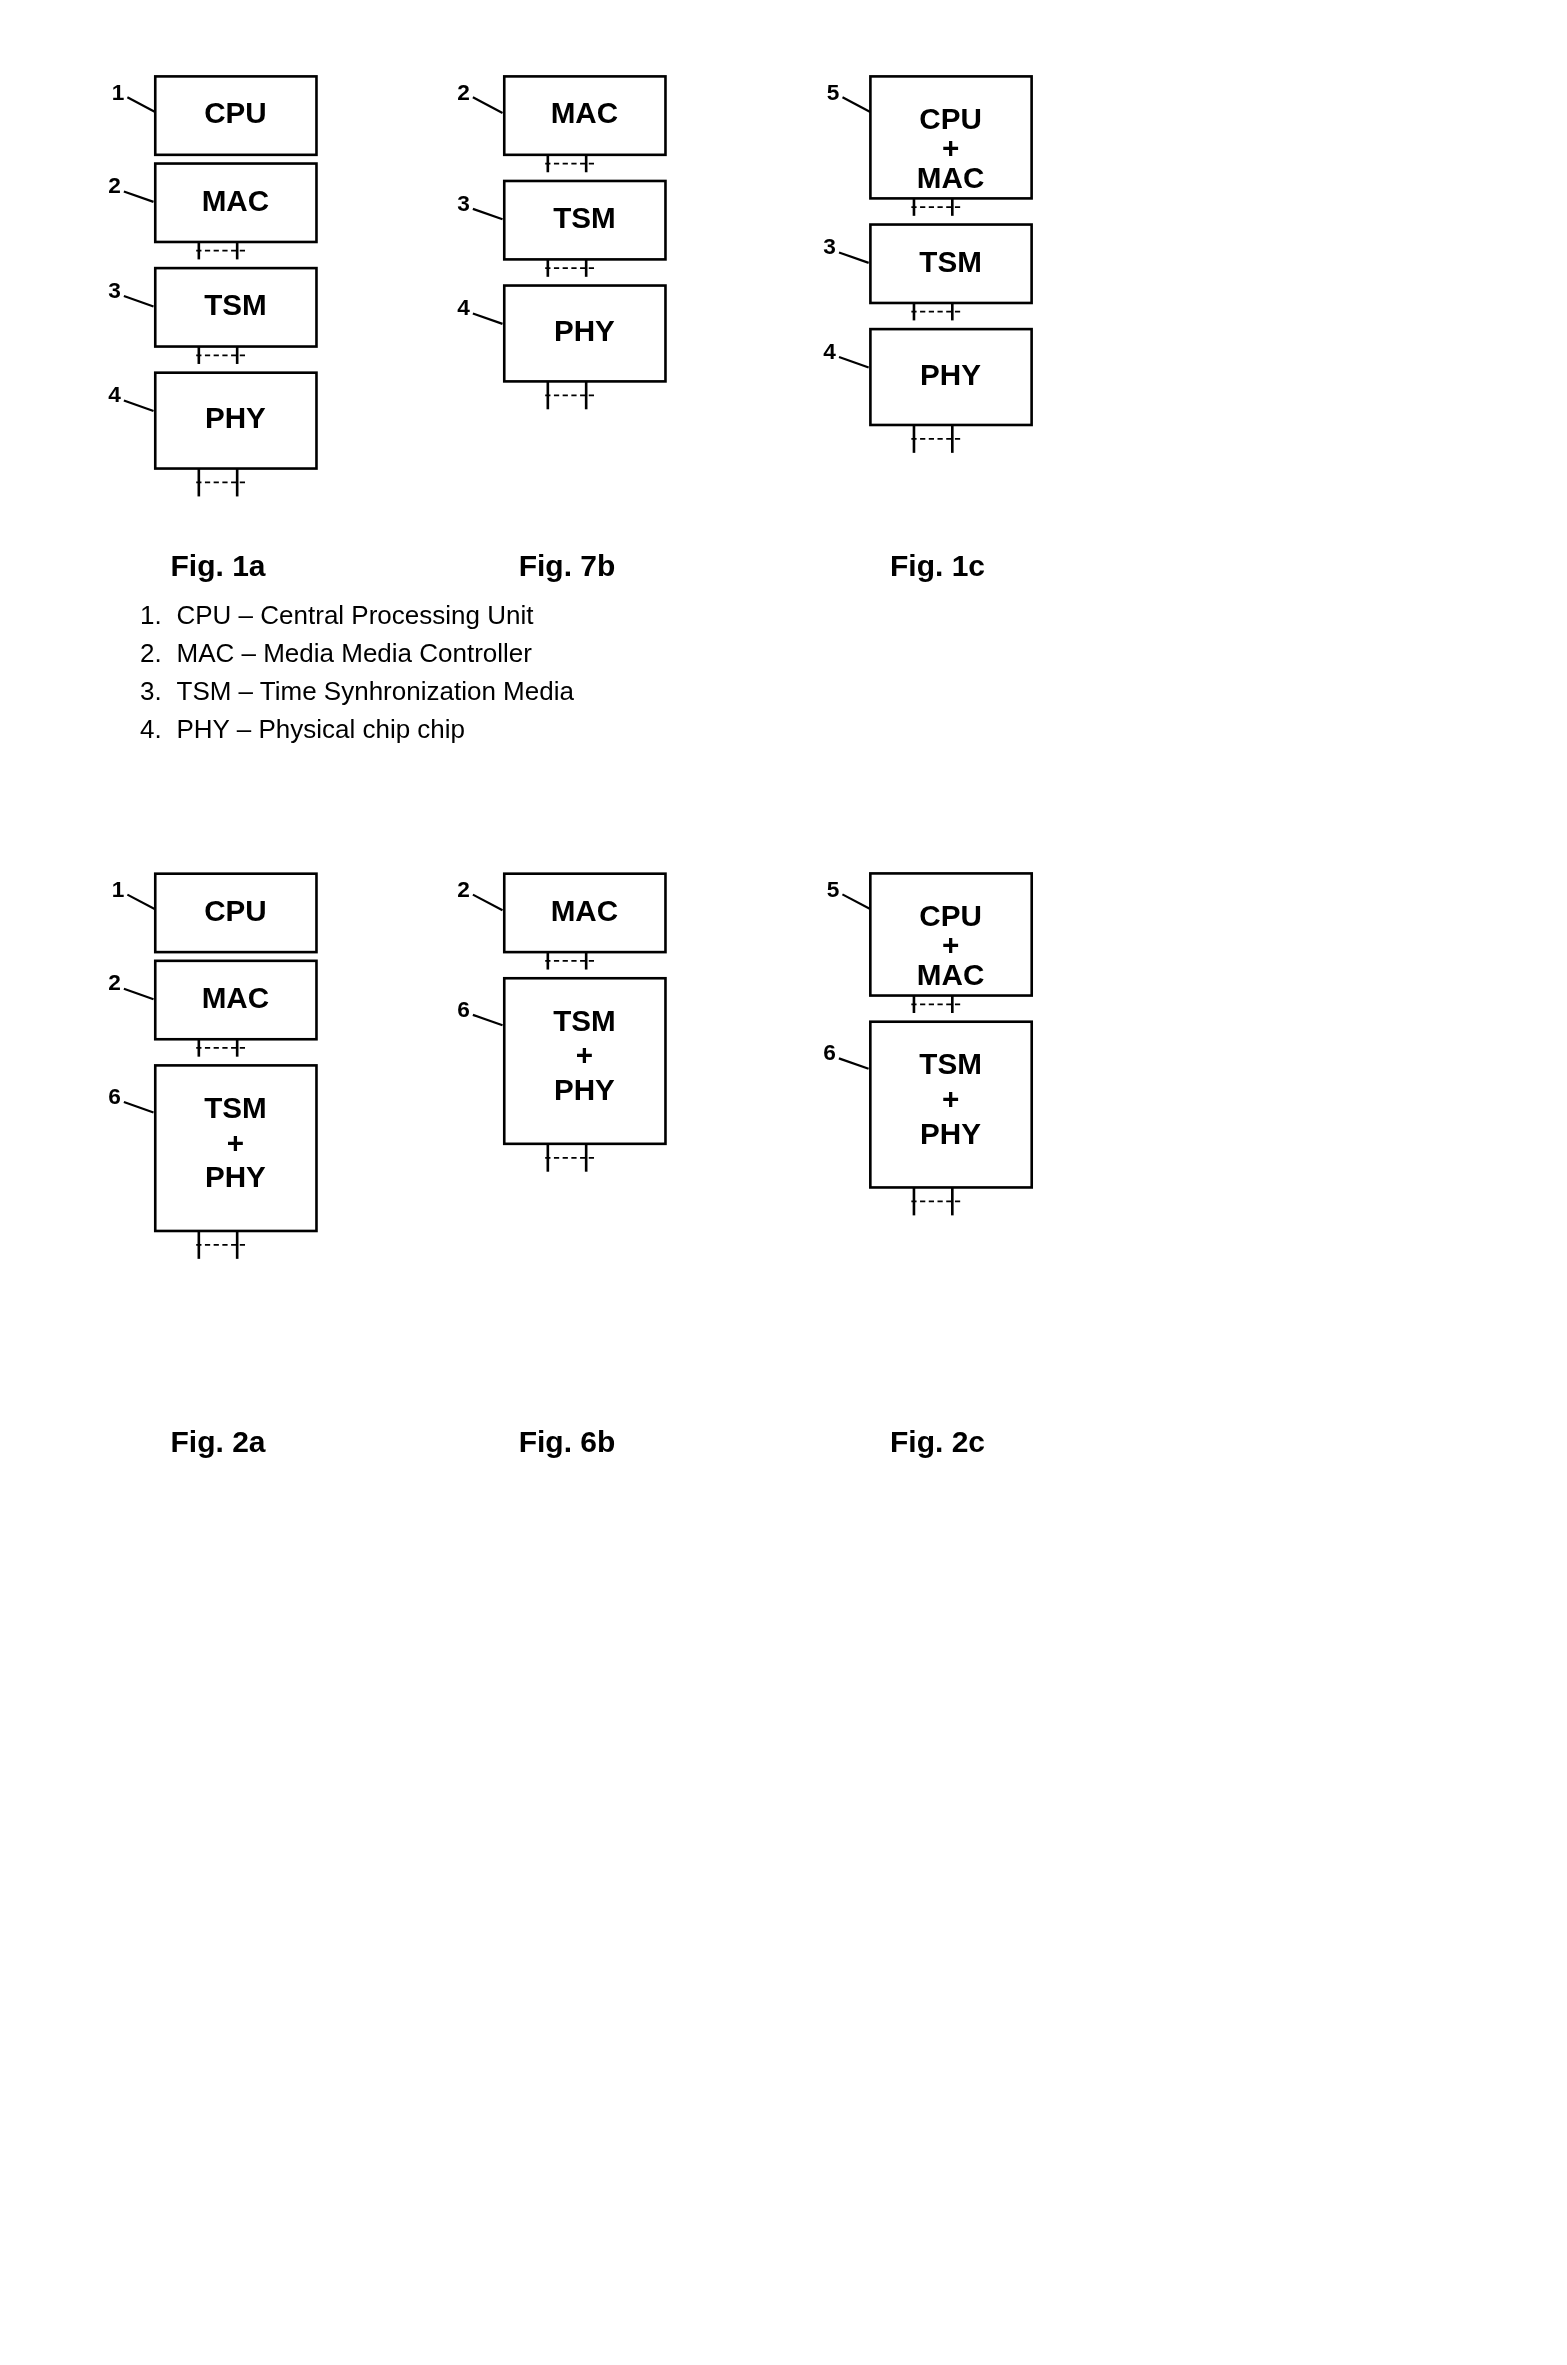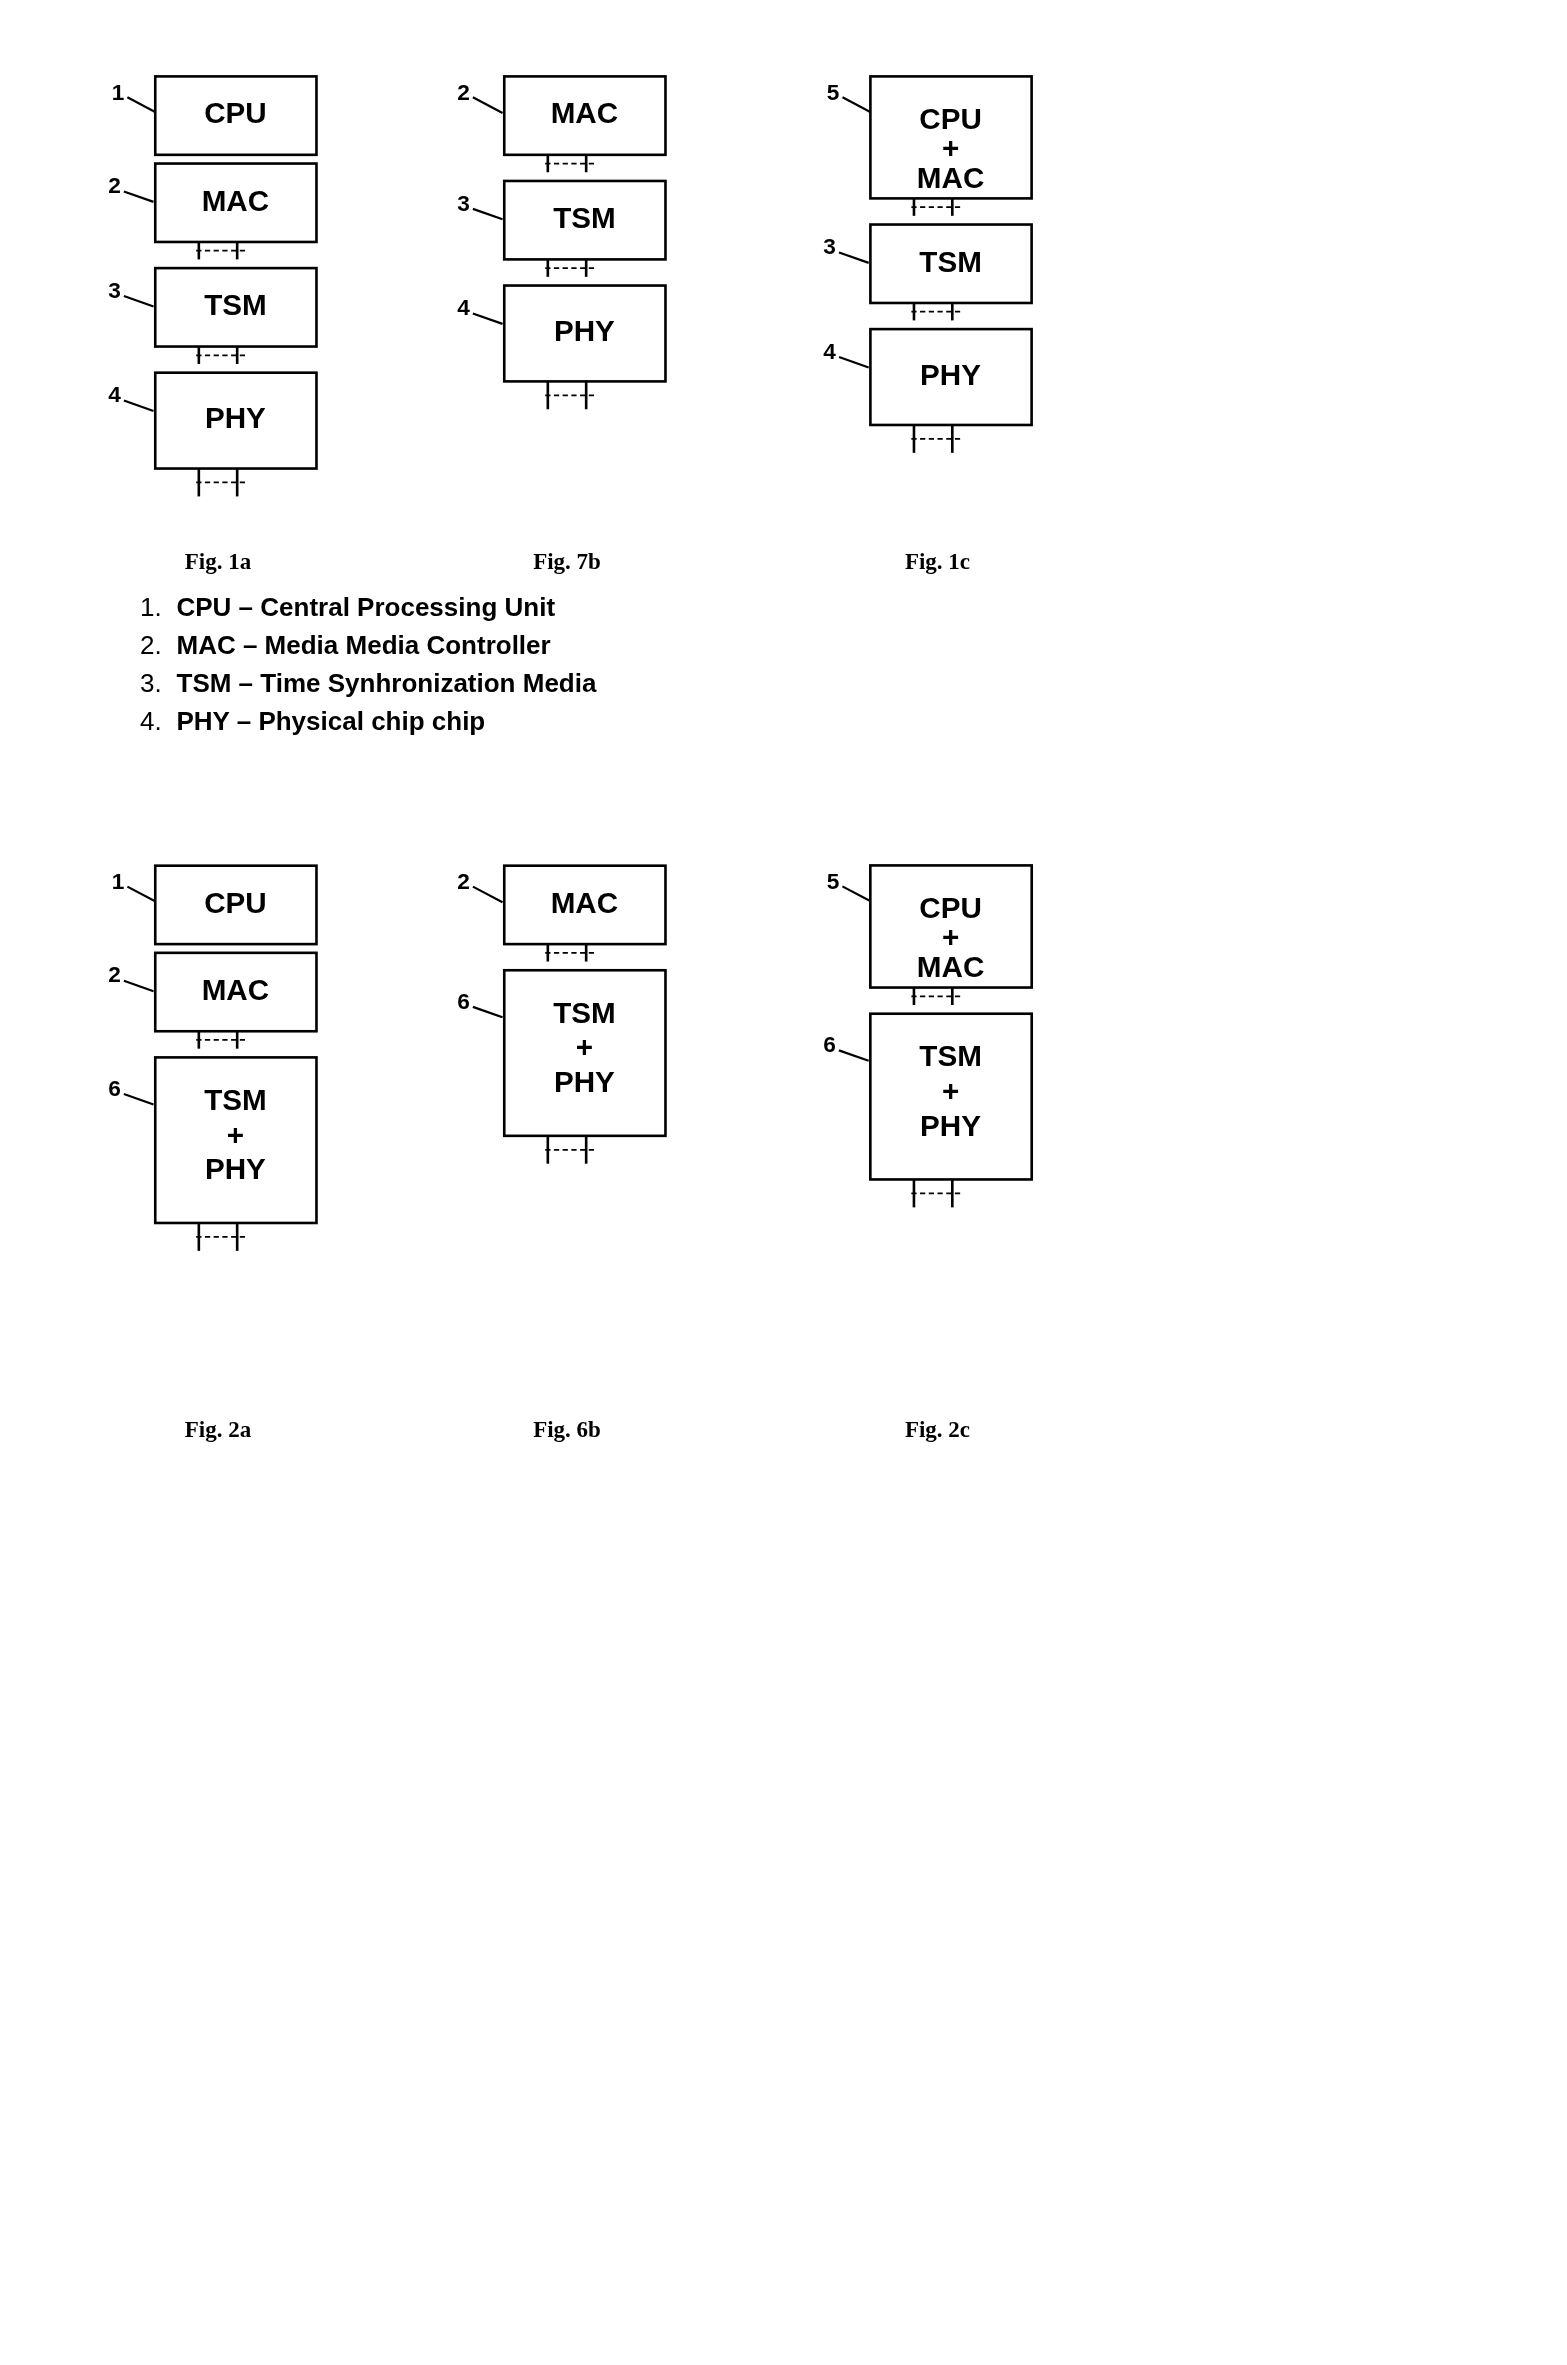--- a/index.html
+++ b/index.html
@@ -33,21 +33,21 @@
       gap: 0;
     }
 
     .legend-num {
       font-weight: normal;
       margin-right: 10.5px;
       min-width: 26px;
     }
 
     .legend-text {
-      font-weight: bold;
+      font-weight: normal;
     }
 
     
     .section-spacer {
       height: 52px;
     }
 
     
     .diagrams-section {
       display: flex;
@@ -57,23 +57,23 @@
       margin-left: 26px;
     }
 
     .diagram-fig {
       display: flex;
       flex-direction: column;
       align-items: center;
     }
 
     .fig-caption {
-      font-size: 23px;
+      font-size: 30px;
       font-weight: bold;
-      font-family: Liberation Serif, serif;
+      font-family: Liberation Sans, sans-serif;
       margin-top: 8.7px;
       text-align: center;
     }
   </style>
 </head>
 <body>
 
 <div class="page">
 
   <div class="diagrams-section">

